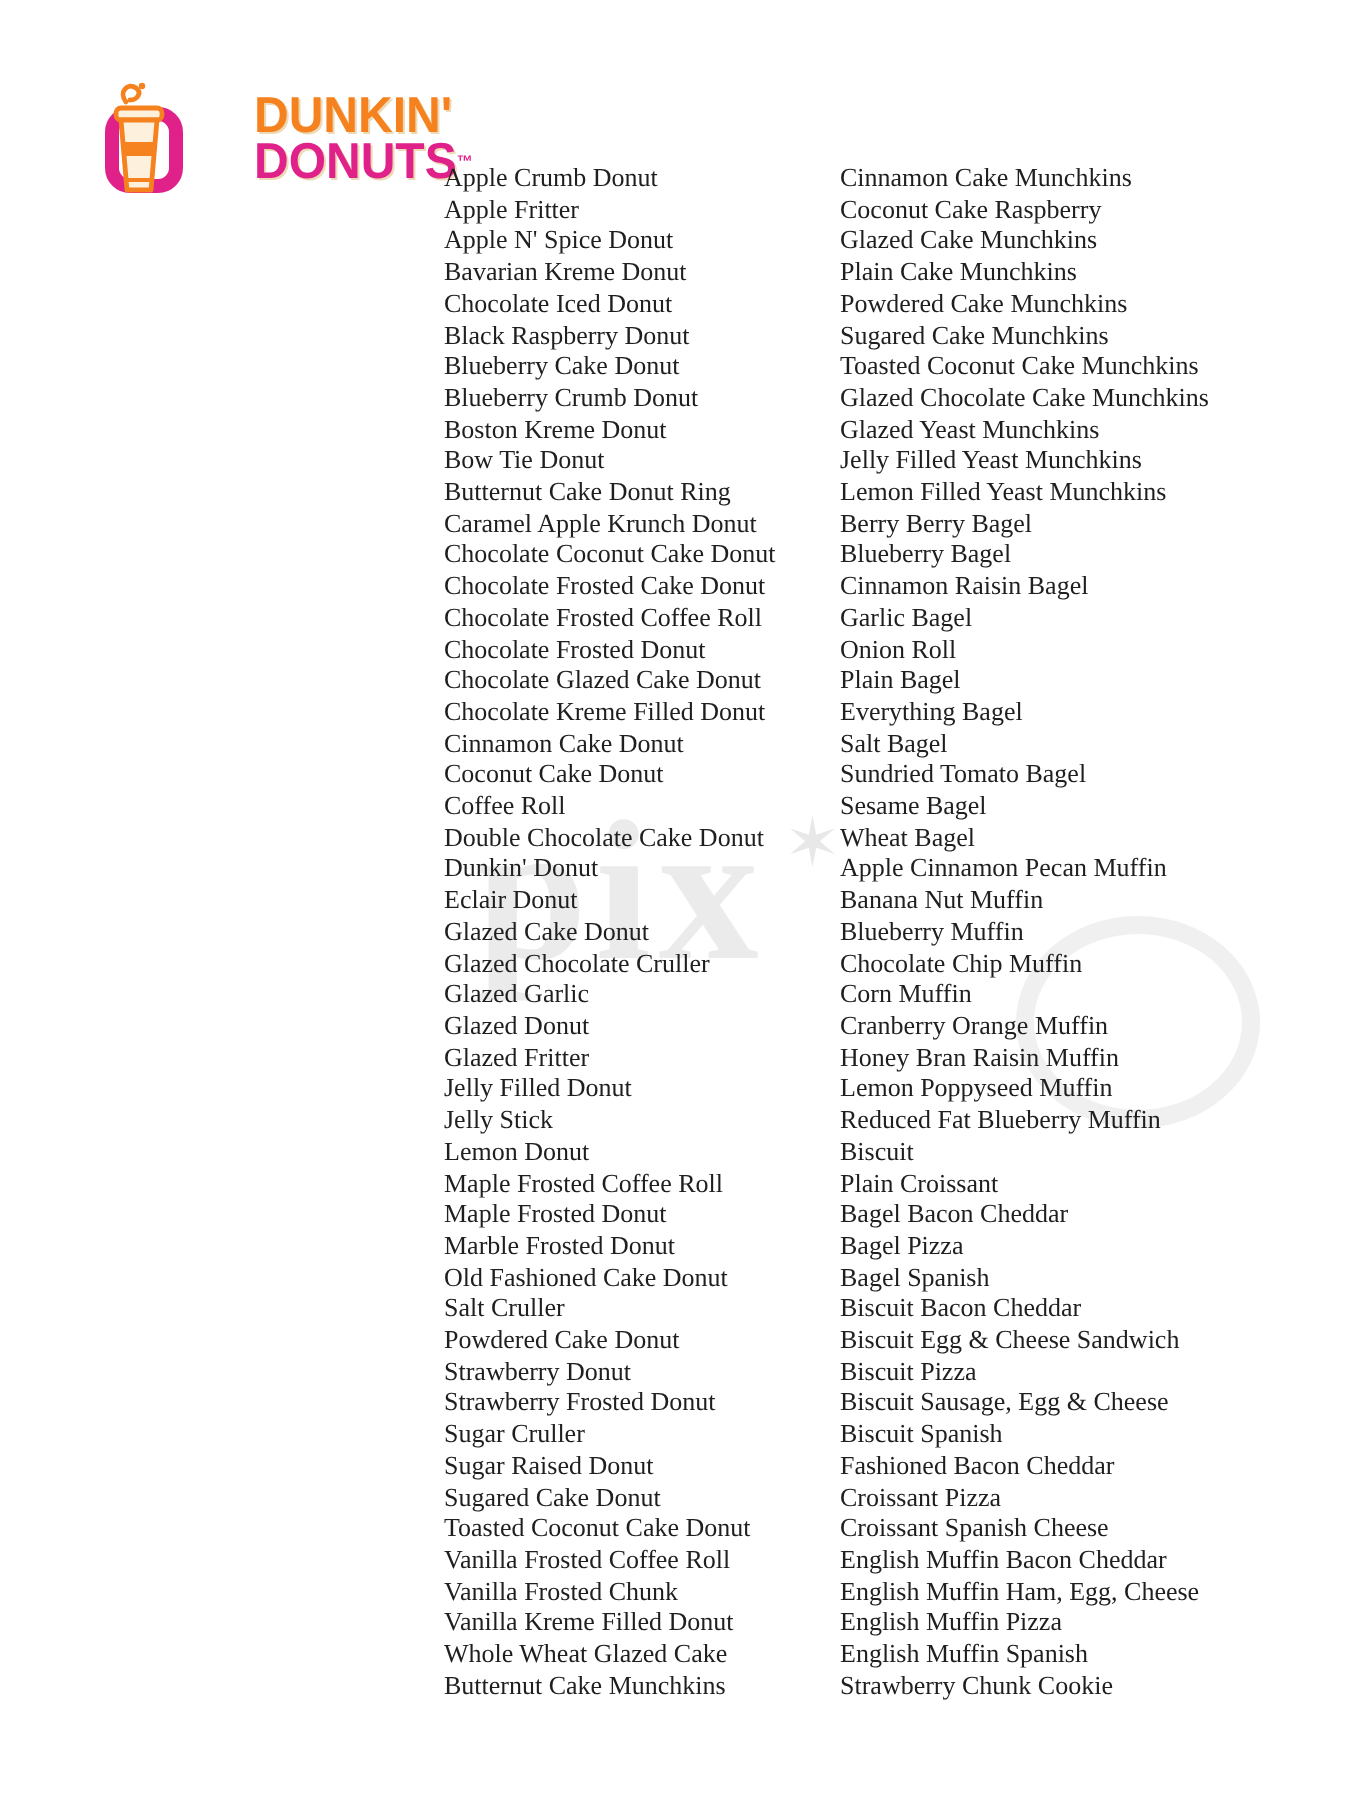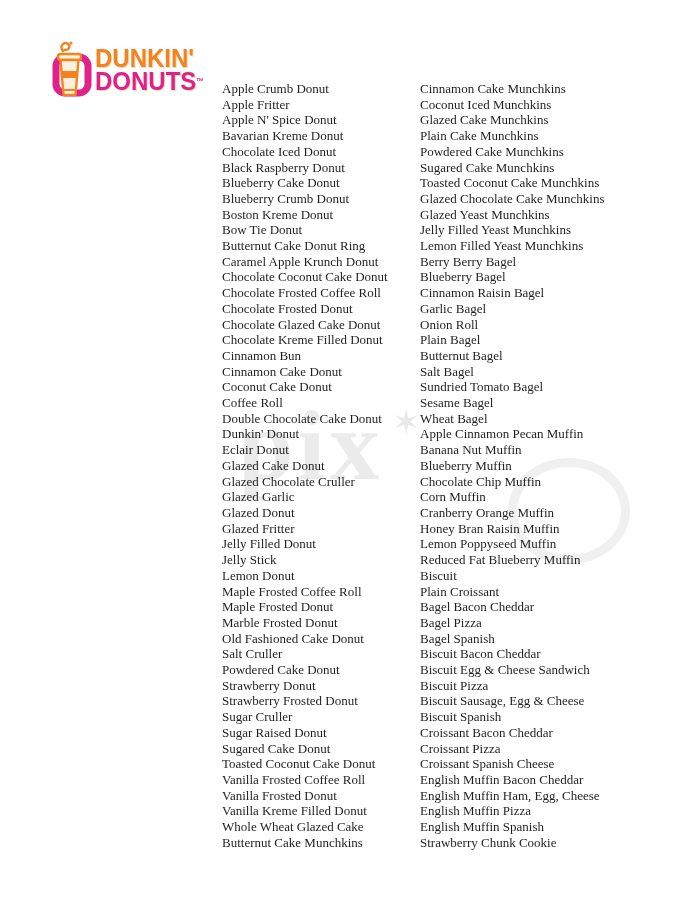--- a/index.html
+++ b/index.html
@@ -16,20 +16,21 @@
     font-family: "Liberation Serif", serif;
   }
 
   
   .logo {
     position: absolute;
     left: 47px;
     top: 40px;
     display: flex;
     align-items: flex-start;
+    gap: 32px;
   }
   .logo-cup {
     width: 46px;
     height: 60px;
     flex: 0 0 auto;
   }
   .logo-text {
     margin-left: 2px;
     margin-top: 8px;
     font-family: "Liberation Sans", sans-serif;
@@ -154,25 +155,25 @@
         <li>Bavarian Kreme Donut</li>
         <li>Chocolate Iced Donut</li>
         <li>Black Raspberry Donut</li>
         <li>Blueberry Cake Donut</li>
         <li>Blueberry Crumb Donut</li>
         <li>Boston Kreme Donut</li>
         <li>Bow Tie Donut</li>
         <li>Butternut Cake Donut Ring</li>
         <li>Caramel Apple Krunch Donut</li>
         <li>Chocolate Coconut Cake Donut</li>
+        <li>Chocolate Frosted Cake Donut</li>
         <li>Chocolate Frosted Coffee Roll</li>
         <li>Chocolate Frosted Donut</li>
         <li>Chocolate Glazed Cake Donut</li>
         <li>Chocolate Kreme Filled Donut</li>
-        <li>Cinnamon Bun</li>
         <li>Cinnamon Cake Donut</li>
         <li>Coconut Cake Donut</li>
         <li>Coffee Roll</li>
         <li>Double Chocolate Cake Donut</li>
         <li>Dunkin' Donut</li>
         <li>Eclair Donut</li>
         <li>Glazed Cake Donut</li>
         <li>Glazed Chocolate Cruller</li>
         <li>Glazed Garlic</li>
         <li>Glazed Donut</li>
@@ -186,44 +187,44 @@
         <li>Old Fashioned Cake Donut</li>
         <li>Salt Cruller</li>
         <li>Powdered Cake Donut</li>
         <li>Strawberry Donut</li>
         <li>Strawberry Frosted Donut</li>
         <li>Sugar Cruller</li>
         <li>Sugar Raised Donut</li>
         <li>Sugared Cake Donut</li>
         <li>Toasted Coconut Cake Donut</li>
         <li>Vanilla Frosted Coffee Roll</li>
-        <li>Vanilla Frosted Donut</li>
+        <li>Vanilla Frosted Chunk</li>
         <li>Vanilla Kreme Filled Donut</li>
         <li>Whole Wheat Glazed Cake</li>
         <li>Butternut Cake Munchkins</li>
       </ul>
     <ul class="menu-col menu-col-right">
         <li>Cinnamon Cake Munchkins</li>
-        <li>Coconut Iced Munchkins</li>
+        <li>Coconut Cake Raspberry</li>
         <li>Glazed Cake Munchkins</li>
         <li>Plain Cake Munchkins</li>
         <li>Powdered Cake Munchkins</li>
         <li>Sugared Cake Munchkins</li>
         <li>Toasted Coconut Cake Munchkins</li>
         <li>Glazed Chocolate Cake Munchkins</li>
         <li>Glazed Yeast Munchkins</li>
         <li>Jelly Filled Yeast Munchkins</li>
         <li>Lemon Filled Yeast Munchkins</li>
         <li>Berry Berry Bagel</li>
         <li>Blueberry Bagel</li>
         <li>Cinnamon Raisin Bagel</li>
         <li>Garlic Bagel</li>
         <li>Onion Roll</li>
         <li>Plain Bagel</li>
-        <li>Butternut Bagel</li>
+        <li>Everything Bagel</li>
         <li>Salt Bagel</li>
         <li>Sundried Tomato Bagel</li>
         <li>Sesame Bagel</li>
         <li>Wheat Bagel</li>
         <li>Apple Cinnamon Pecan Muffin</li>
         <li>Banana Nut Muffin</li>
         <li>Blueberry Muffin</li>
         <li>Chocolate Chip Muffin</li>
         <li>Corn Muffin</li>
         <li>Cranberry Orange Muffin</li>
@@ -233,21 +234,21 @@
         <li>Biscuit</li>
         <li>Plain Croissant</li>
         <li>Bagel Bacon Cheddar</li>
         <li>Bagel Pizza</li>
         <li>Bagel Spanish</li>
         <li>Biscuit Bacon Cheddar</li>
         <li>Biscuit Egg &amp; Cheese Sandwich</li>
         <li>Biscuit Pizza</li>
         <li>Biscuit Sausage, Egg &amp; Cheese</li>
         <li>Biscuit Spanish</li>
-        <li>Croissant Bacon Cheddar</li>
+        <li>Fashioned Bacon Cheddar</li>
         <li>Croissant Pizza</li>
         <li>Croissant Spanish Cheese</li>
         <li>English Muffin Bacon Cheddar</li>
         <li>English Muffin Ham, Egg, Cheese</li>
         <li>English Muffin Pizza</li>
         <li>English Muffin Spanish</li>
         <li>Strawberry Chunk Cookie</li>
       </ul>
   </div>
 

